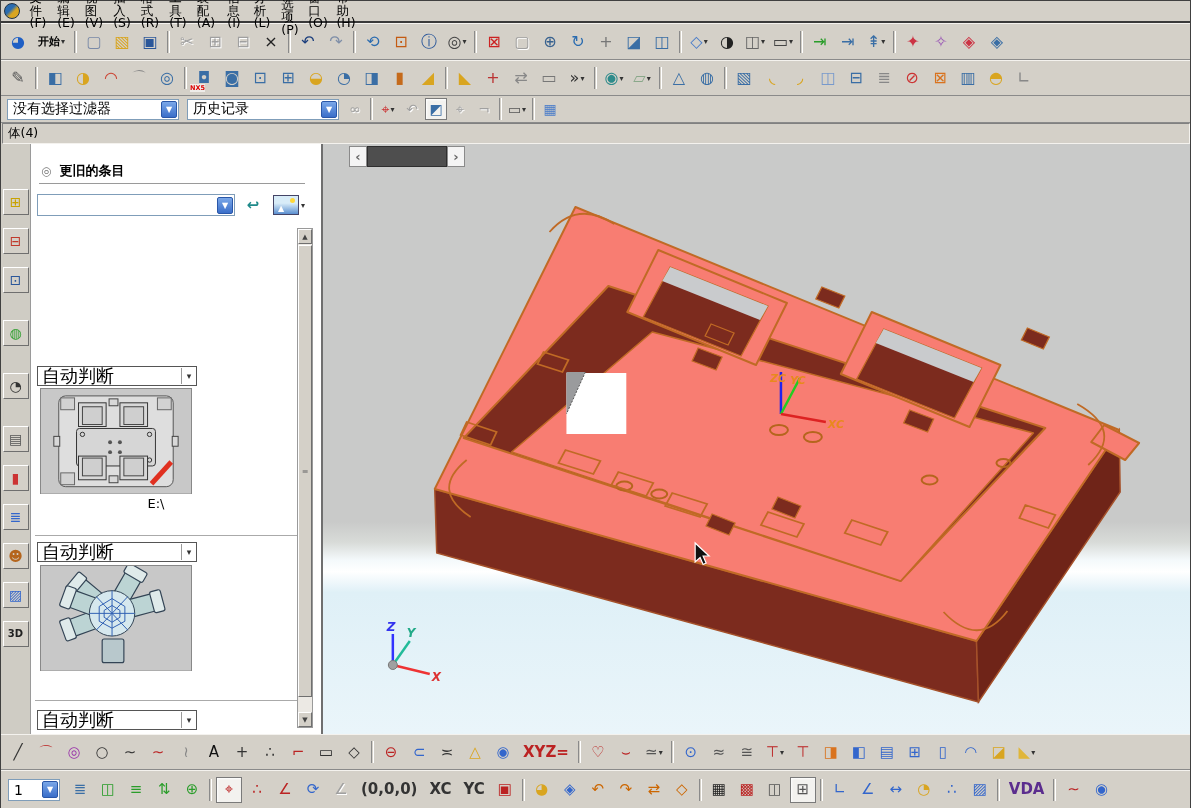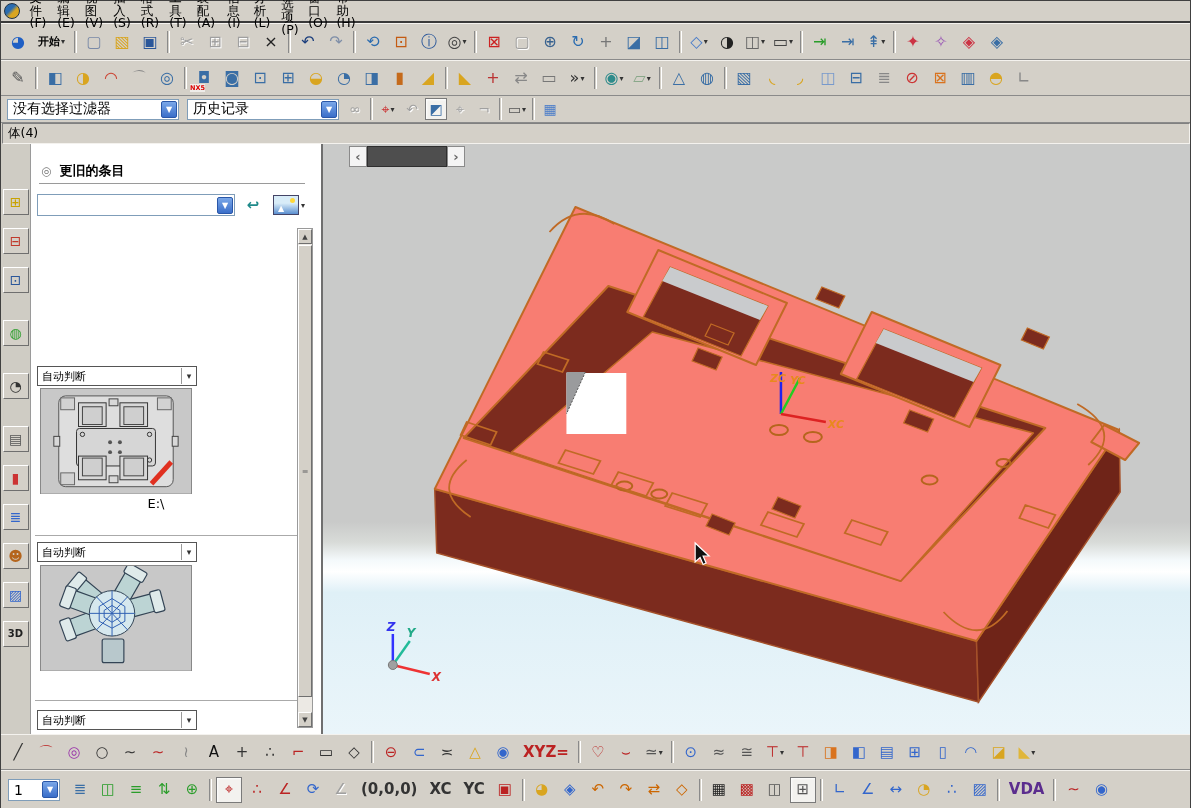--- a/index.html
+++ b/index.html
@@ -65,21 +65,21 @@
   #img-btn { width:26px; height:20px; background:linear-gradient(#d8ecf8 40%,#5b8fd0); border:1px solid #446; position:relative; margin-left:8px; }
   #img-btn::after { content:"▲"; position:absolute; left:4px; bottom:1px; font-size:8px; color:#fff; }
   #img-btn::before { content:""; position:absolute; right:3px; top:2px; width:5px; height:5px; border-radius:50%; background:#ffd83a; }
   #folders { position:absolute; top:84px; left:6px; width:258px; }
   .folder-row { height:24px; margin-bottom:3px; display:flex; align-items:center; background:linear-gradient(#ffffff,#c6c6c6); border:1px solid #9a9a9a; padding-left:6px; }
   .folder { width:16px; height:11px; background:#f5ec8e; border:1px solid #8a7d1f; position:relative; margin-right:9px; flex:0 0 auto; }
   .folder::before { content:""; position:absolute; top:-4px; left:-1px; width:7px; height:3px; background:#f5ec8e; border:1px solid #8a7d1f; border-bottom:none; }
   .folder.open { transform:skewX(-12deg); background:#efe26a; }
   .folder-label { font-size:13.5px; font-weight:bold; color:#000; }
   .flatcombo { position:absolute; left:6px; width:160px; height:20px; background:#fff; border:1px solid #555; display:flex; align-items:center; padding-left:4px; }
-  .fcval { font-size:11px; flex:1;font-family:Liberation Serif, serif; }
+  .fcval { font-size:18px; flex:1;font-family:Liberation Serif, serif; }
   .fcbtn { width:15px; height:16px; border-left:1px solid #999; color:#333; font-size:9px; display:flex; align-items:center; justify-content:center; }
   .thumb-frame { position:absolute; left:9px; width:152px; height:106px; border:1px solid #888; background:#c8c8c8; }
   .caption { position:absolute; left:0; width:250px; text-align:center; font-size:13px; color:#000; line-height:1.2; }
   .divider { position:absolute; left:4px; width:262px; border-top:1px solid #aaa; }
   
   #psb { position:absolute; left:266px; top:84px; width:16px; height:500px; background:#ece9e4; border:1px solid #9a9a9a; }
   .sb-btn { position:absolute; left:0; width:14px; height:15px; background:#d4d0c8; border:1px solid; border-color:#fff #6f6f6f #6f6f6f #fff; font-size:7px; color:#444; display:flex; align-items:center; justify-content:center; }
   #sb-up { top:0; } #sb-down { bottom:0; }
   #sb-thumb { position:absolute; left:0; top:16px; width:14px; height:452px; background:#d4d0c8; border:1px solid; border-color:#fff #6f6f6f #6f6f6f #fff; display:flex; align-items:center; justify-content:center; font-size:8px; color:#666; letter-spacing:0; }
 

